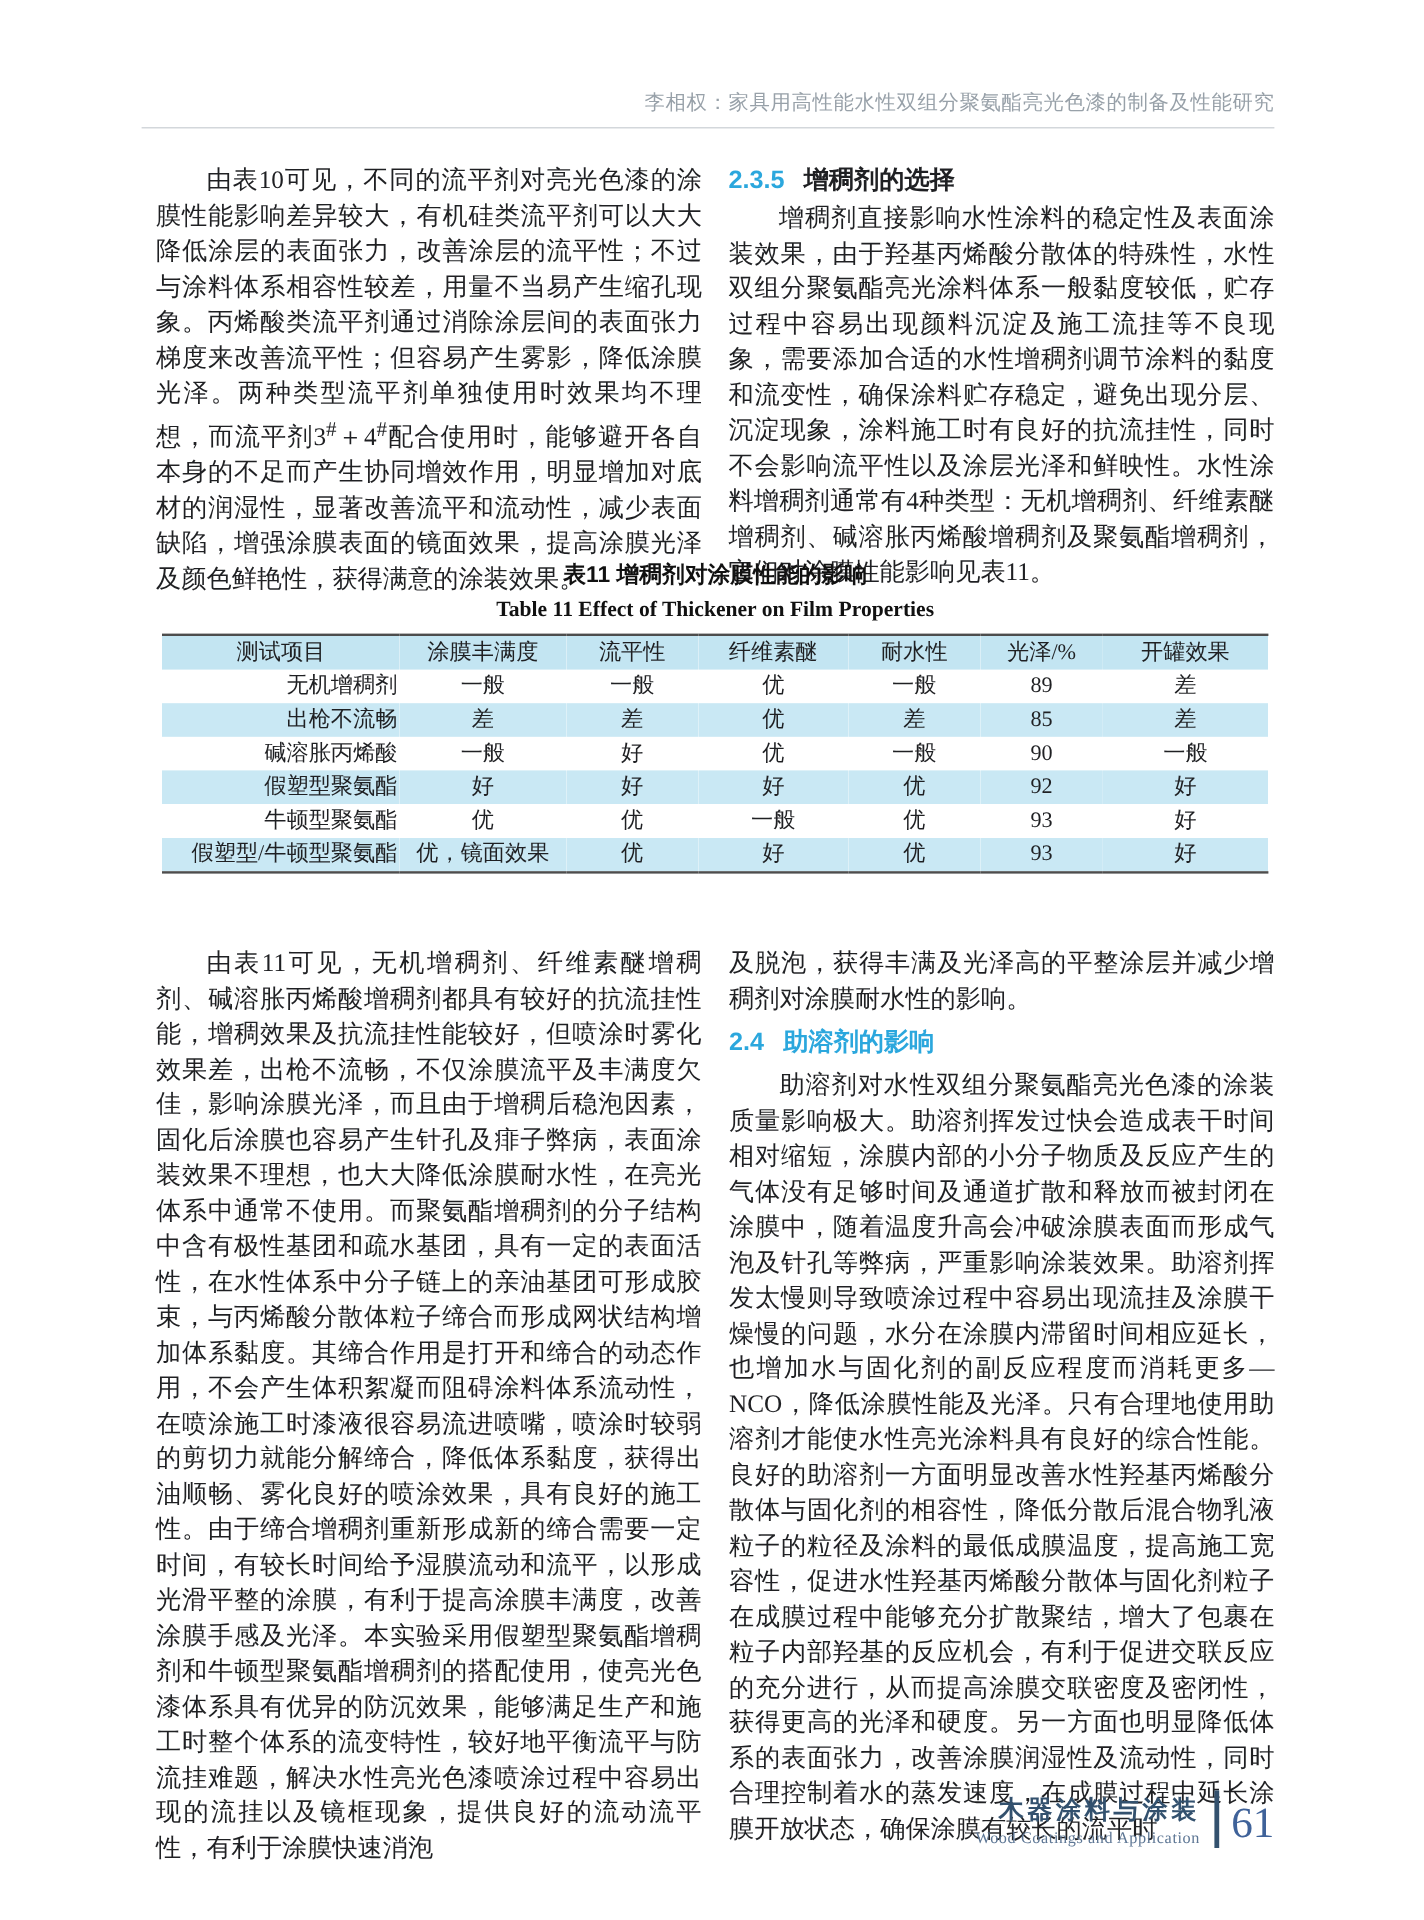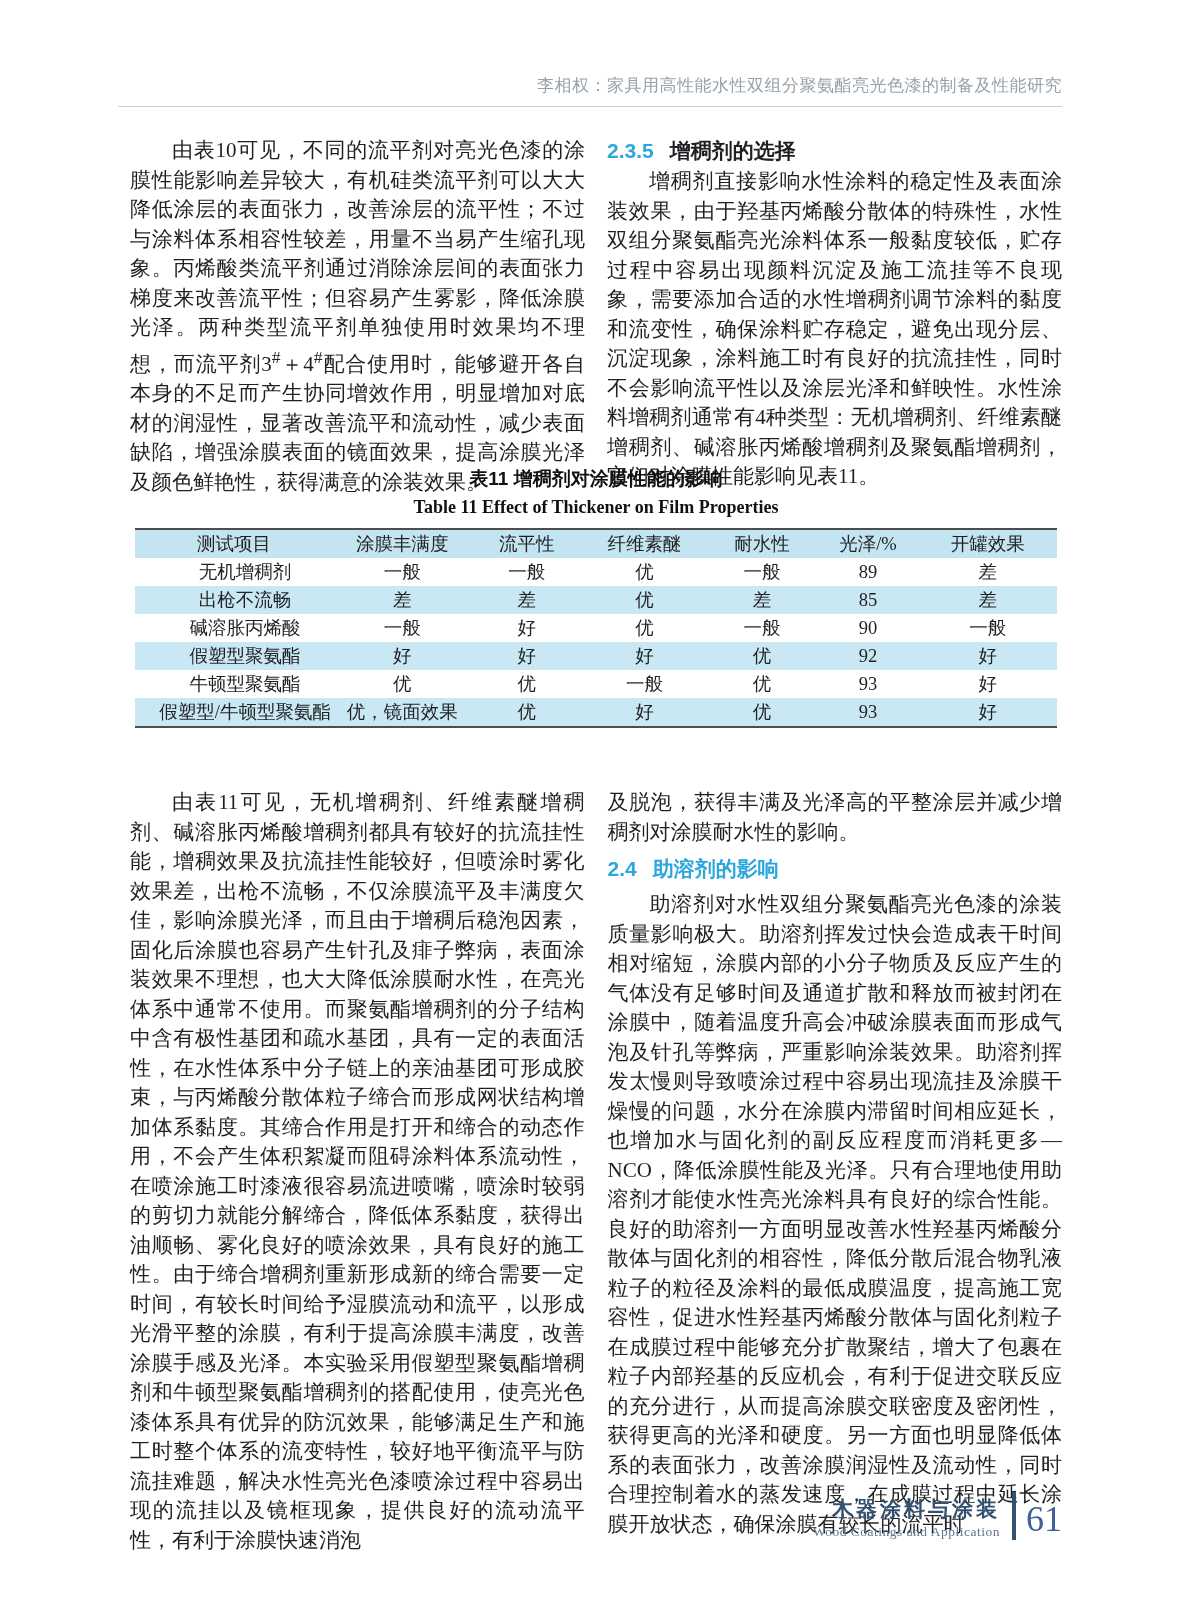--- a/index.html
+++ b/index.html
@@ -73,21 +73,21 @@
     border-bottom: 2px solid #4d4d4d;
     font-size: 18.5px; color: #1f2023;
   }
   table.t11 thead tr { background: #c3e5f2; }
   table.t11 tbody tr:nth-child(even) { background: #c9e8f4; }
   table.t11 th, table.t11 td {
     font-weight: normal; text-align: center;
     padding: 2px 2px; height: 24px; line-height: 24px;
     white-space: nowrap; overflow: hidden;
   }
-  table.t11 td.row-label { text-align: center; padding-left: 24px; }
+  table.t11 td.row-label { text-align: right; padding-left: 24px; }
 
   
   .footer {
     position: absolute; top: 1492px; left: 0; width: 1062px;
     display: flex; justify-content: flex-end; align-items: flex-end;
   }
   .footer-names { text-align: right; }
   .fn-cn {
     font-family: "Liberation Sans", "DejaVu Sans", sans-serif;
     font-weight: bold; font-size: 21px; letter-spacing: 3px;

